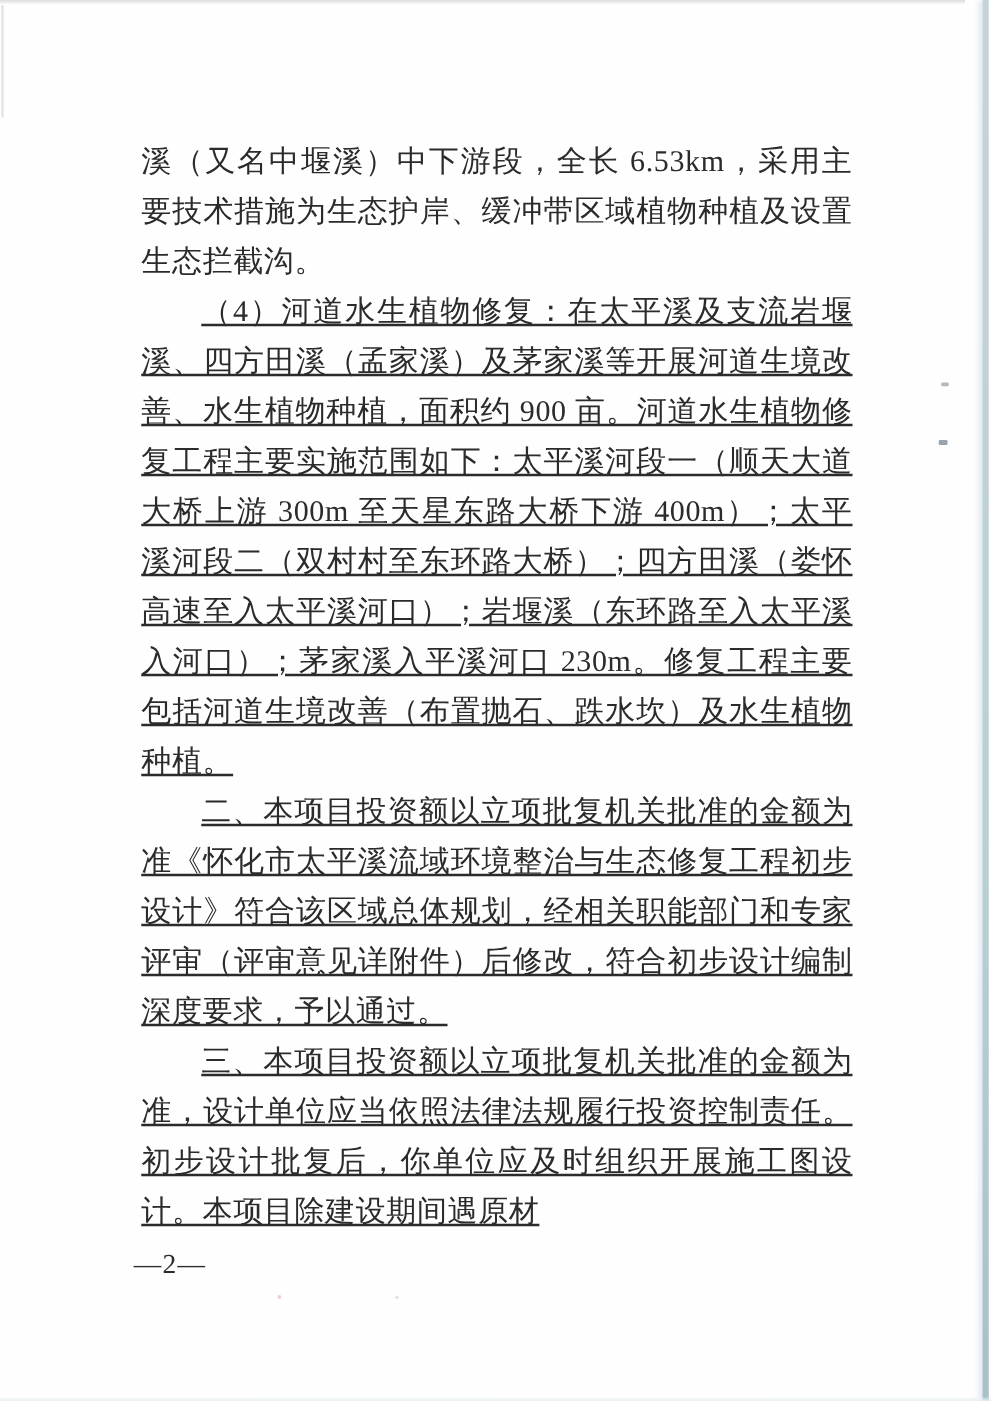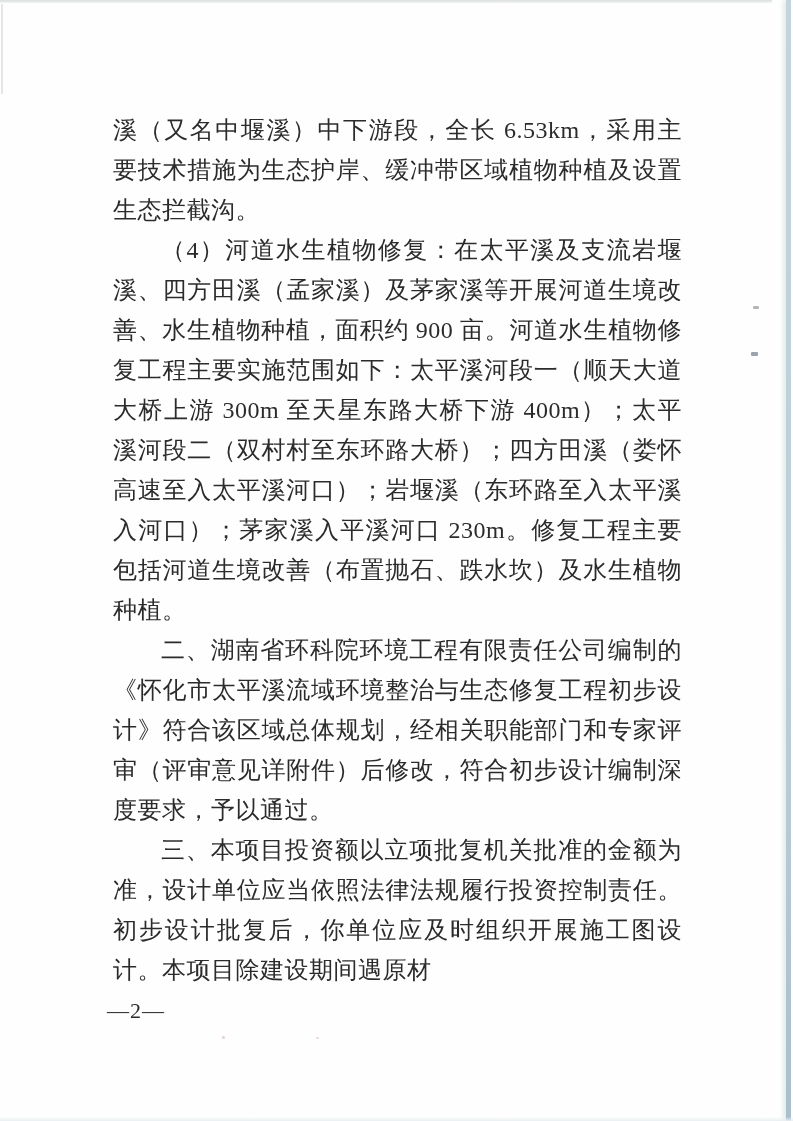--- a/index.html
+++ b/index.html
@@ -52,21 +52,21 @@
     left: 113px; top: 110px;
     width: 569px;
     color: #2b2b2b;
     font-size: 24px;
     line-height: 40px;
     text-align: justify;
     text-justify: inter-ideograph;
     letter-spacing: 0.5px;
   }
   .para { text-align: justify; }
-  .para.indent { text-indent: 2em; }
+  .para.indent { text-indent: 2em; text-decoration: underline; }
   .page-number {
     position: absolute;
     left: 107px; top: 998px;
     color: #2b2b2b;
     font-size: 22px;
     letter-spacing: 1px;
   }
 </style>
 </head>
 <body>
@@ -78,19 +78,19 @@
   <div class="edge-right"></div>
   <div class="edge-bottom"></div>
   <div class="artifact a1"></div>
   <div class="artifact a2"></div>
   <div class="artifact a3"></div>
   <div class="artifact a4"></div>
 
   <div class="doc-text">
     <p class="para">溪（又名中堰溪）中下游段，全长 6.53km，采用主要技术措施为生态护岸、缓冲带区域植物种植及设置生态拦截沟。</p>
     <p class="para indent">（4）河道水生植物修复：在太平溪及支流岩堰溪、四方田溪（孟家溪）及茅家溪等开展河道生境改善、水生植物种植，面积约 900 亩。河道水生植物修复工程主要实施范围如下：太平溪河段一（顺天大道大桥上游 300m 至天星东路大桥下游 400m）；太平溪河段二（双村村至东环路大桥）；四方田溪（娄怀高速至入太平溪河口）；岩堰溪（东环路至入太平溪入河口）；茅家溪入平溪河口 230m。修复工程主要包括河道生境改善（布置抛石、跌水坎）及水生植物种植。</p>
-    <p class="para indent">二、湖南省环科院环境工程有限责任公司编制的《怀化市太平溪流域环境整治与生态修复工程初步设计》符合该区域总体规划，经相关职能部门和专家评审（评审意见详附件）后修改，符合初步设计编制深度要求，予以通过。</p>
+    <p class="para indent">二、本项目投资额以立项批复机关批准的金额为准《怀化市太平溪流域环境整治与生态修复工程初步设计》符合该区域总体规划，经相关职能部门和专家评审（评审意见详附件）后修改，符合初步设计编制深度要求，予以通过。</p>
     <p class="para indent">三、本项目投资额以立项批复机关批准的金额为准，设计单位应当依照法律法规履行投资控制责任。初步设计批复后，你单位应及时组织开展施工图设计。本项目除建设期间遇原材</p>
   </div>
 
   <div class="page-number">—2—</div>
 
 </div>
 
 </body></html>

